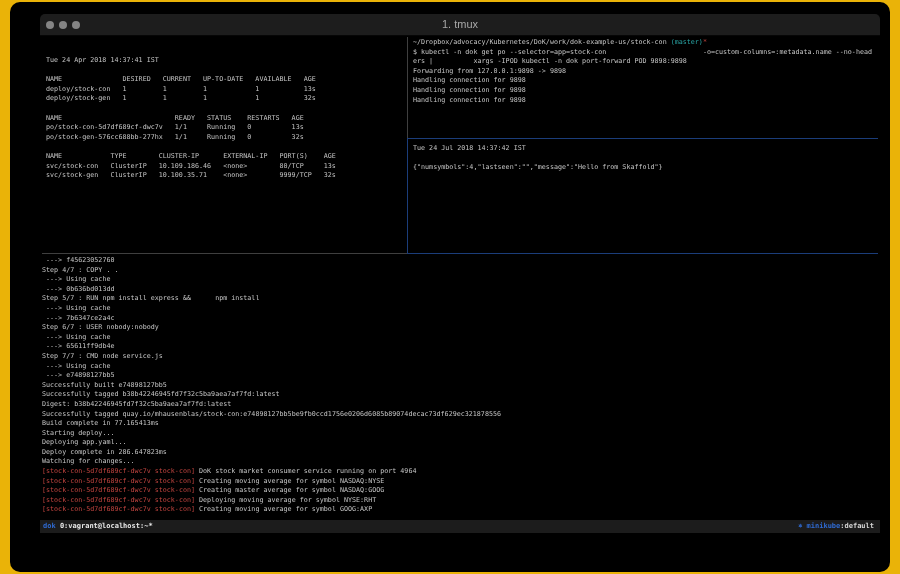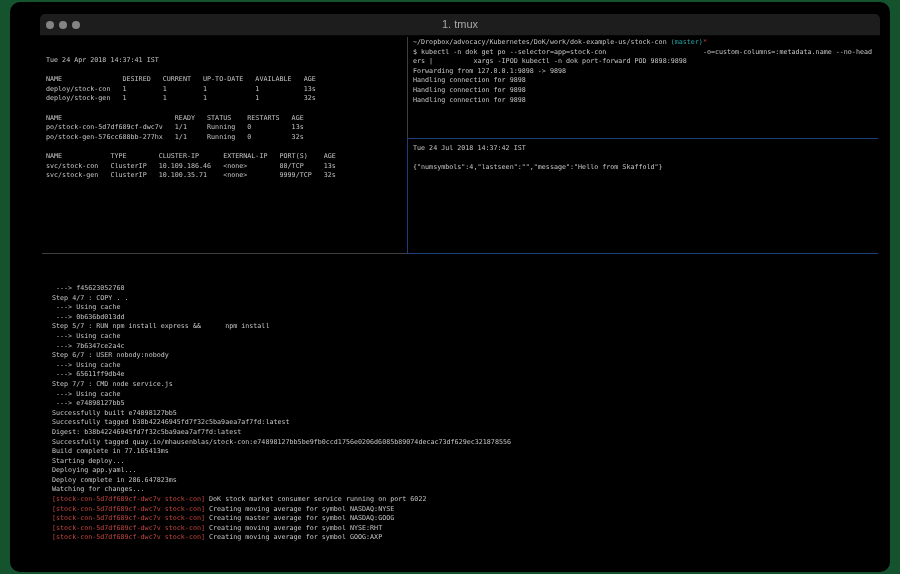--- a/index.html
+++ b/index.html
@@ -1,36 +1,36 @@
 <!DOCTYPE html>
 <html><head>
 <meta charset="utf-8">
 <style>
   html,body { margin:0; padding:0; }
   body { width:900px; height:574px; background:#ffffff; font-family:"DejaVu Sans Mono",monospace; }
-  .page { position:relative; width:900px; height:574px; background:#14532d; overflow:hidden; }
+  .page { position:relative; width:900px; height:574px; background:#eab308; overflow:hidden; }
   .slide { position:absolute; left:10px; top:2px; width:880px; height:570px; background:#000000; border-radius:10px; }
 
   .titlebar { position:absolute; left:30px; top:12px; width:840px; height:22px;
               background:#1d1d1d; border-bottom:1px solid #060606; border-radius:5px 5px 0 0; box-sizing:border-box; }
   .light { position:absolute; top:7px; width:8px; height:8px; border-radius:50%; background:#848484; }
   .light.l1 { left:6px; } .light.l2 { left:19px; } .light.l3 { left:32px; }
   .wtitle { position:absolute; left:0; top:4px; width:100%; text-align:center;
             font-family:"Liberation Sans",sans-serif; font-size:11px; color:#a8a8a8; }
 
   .term { position:absolute; left:30px; top:34px; width:840px; height:497px; background:#000000; }
 
   .mono, pre.mono { margin:0; white-space:pre; font-family:"DejaVu Sans Mono",monospace;
                     font-size:6.7px; line-height:9.6px; color:#c6c6c6; }
 
   .pane { position:absolute; }
   .pane-kubectl { left:6px; top:20px; width:358px; height:210px; }
   .pane-portfwd { left:373px; top:2px; width:463px; height:96px; }
   .pane-skaffold { left:373px; top:108px; width:463px; height:107px; }
-  .pane-build { left:12px; top:220px; width:830px; height:262px;margin-top:28px; }
+  .pane-build { left:2px; top:220px; width:830px; height:262px; }
 
   .border { position:absolute; background:#3f3f3f; }
   .border.active { background:#1b3d7a; }
   .vb-top { left:367px; top:1px; width:1px; height:101px; }
   .vb-bottom { left:367px; top:102px; width:1px; height:116px; }
   .hb-right-top { left:368px; top:102px; width:470px; height:1px; }
   .hb-left { left:2px; top:217px; width:365px; height:1px; }
   .hb-right-bottom { left:367px; top:217px; width:471px; height:1px; }
 
   .cyan { color:#29a5a5; }
@@ -116,23 +116,27 @@
  ---&gt; e74898127bb5
 Successfully built e74898127bb5
 Successfully tagged b38b42246945fd7f32c5ba9aea7af7fd:latest
 Digest: b38b42246945fd7f32c5ba9aea7af7fd:latest
 Successfully tagged quay.io/mhausenblas/stock-con:e74898127bb5be9fb0ccd1756e0206d6085b89074decac73df629ec321878556
 Build complete in 77.165413ms
 Starting deploy...
 Deploying app.yaml...
 Deploy complete in 286.647823ms
 Watching for changes...</pre>
-        <div class="logline"><span class="red">[stock-con-5d7df689cf-dwc7v stock-con]</span><span> DoK stock market consumer service running on port 6022</span></div>
+        <div class="logline"><span class="red">[stock-con-5d7df689cf-dwc7v stock-con]</span><span> DoK stock market consumer service running on port 4964</span></div>
         <div class="logline"><span class="red">[stock-con-5d7df689cf-dwc7v stock-con]</span><span> Creating moving average for symbol NASDAQ:NYSE</span></div>
         <div class="logline"><span class="red">[stock-con-5d7df689cf-dwc7v stock-con]</span><span> Creating master average for symbol NASDAQ:GOOG</span></div>
-        <div class="logline"><span class="red">[stock-con-5d7df689cf-dwc7v stock-con]</span><span> Creating moving average for symbol NYSE:RHT</span></div>
+        <div class="logline"><span class="red">[stock-con-5d7df689cf-dwc7v stock-con]</span><span> Deploying moving average for symbol NYSE:RHT</span></div>
         <div class="logline"><span class="red">[stock-con-5d7df689cf-dwc7v stock-con]</span><span> Creating moving average for symbol GOOG:AXP</span></div>
       </div>
 
+      <div class="statusbar">
+        <span class="left"><span class="session">dok</span><span> </span><span class="wintab">0:vagrant@localhost:~*</span></span>
+        <span class="right"><span class="kicon">⎈</span><span> </span><span class="kname">minikube</span><span class="kns">:default</span></span>
+      </div>
 
     </div>
   </div>
 </div>
 
 </body></html>

